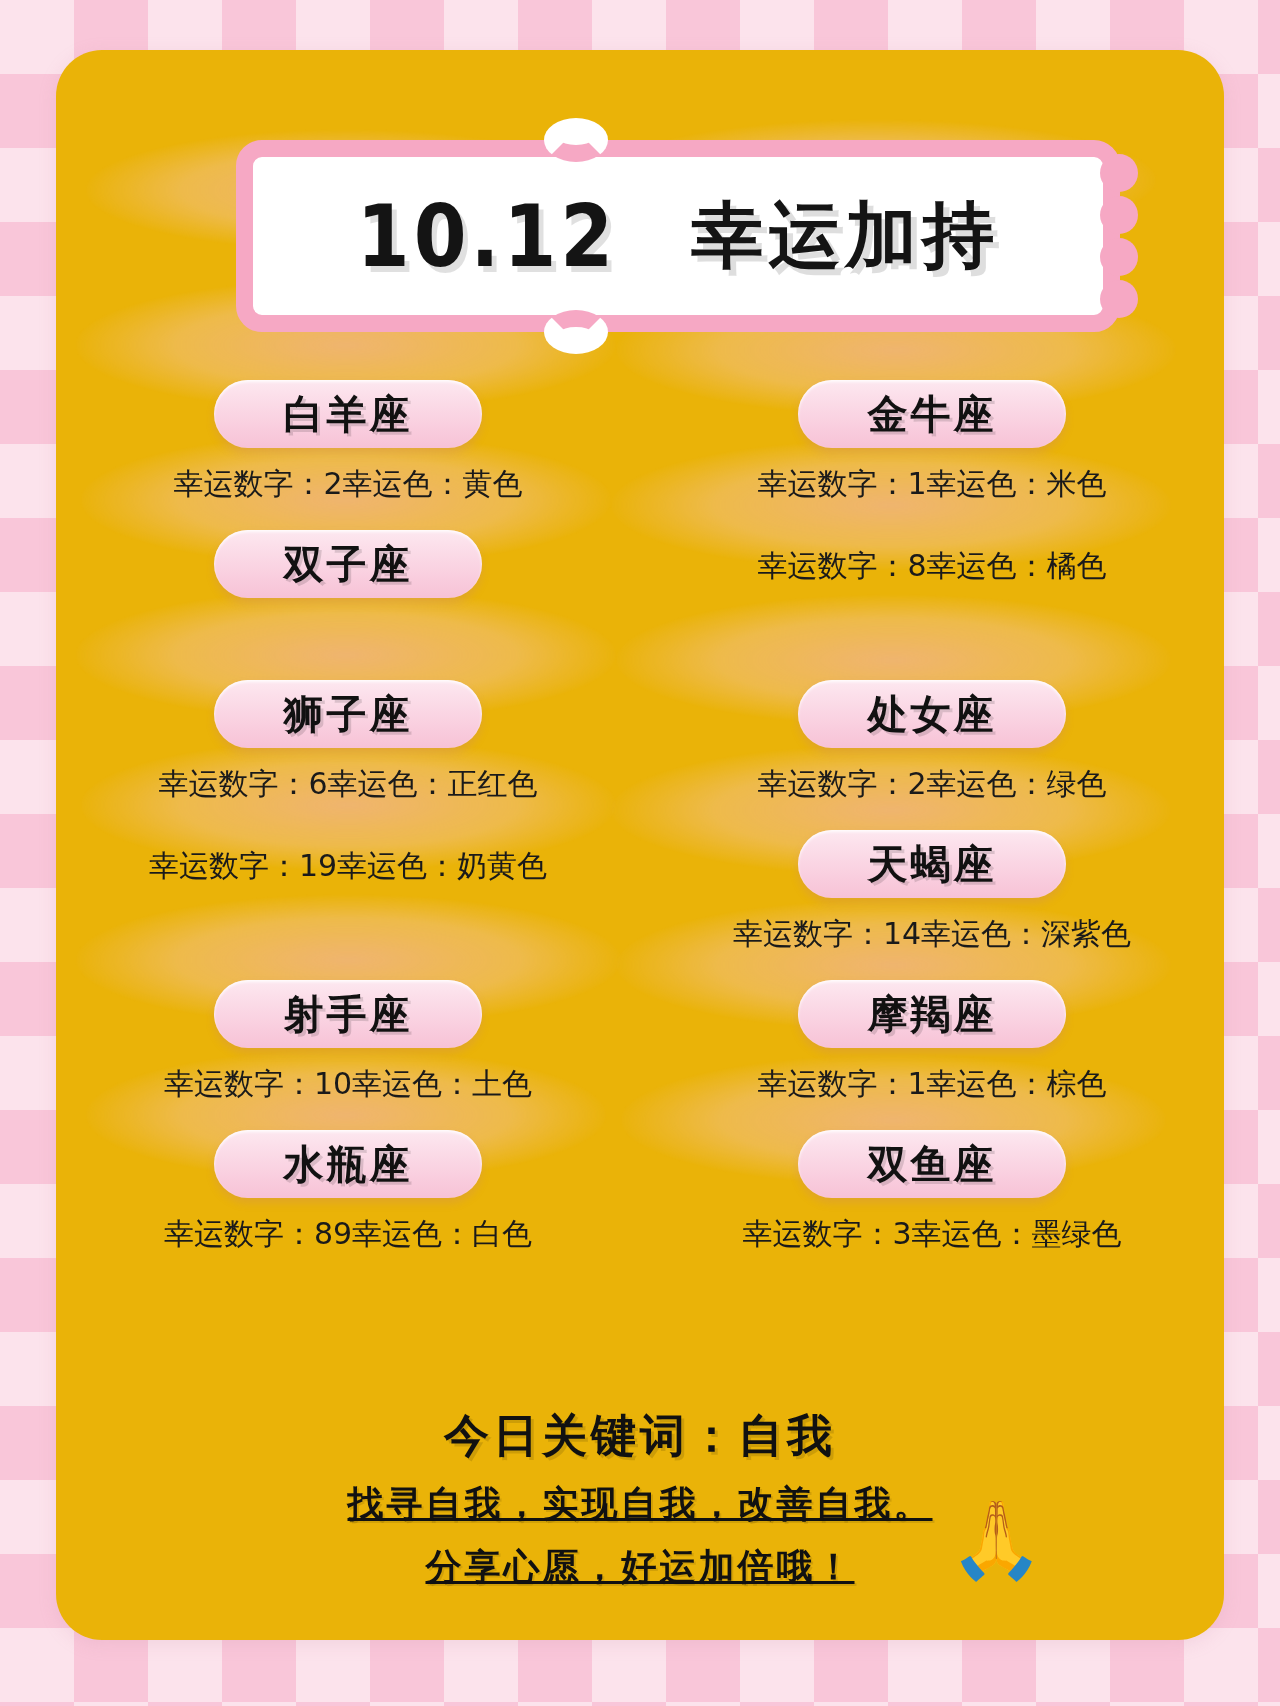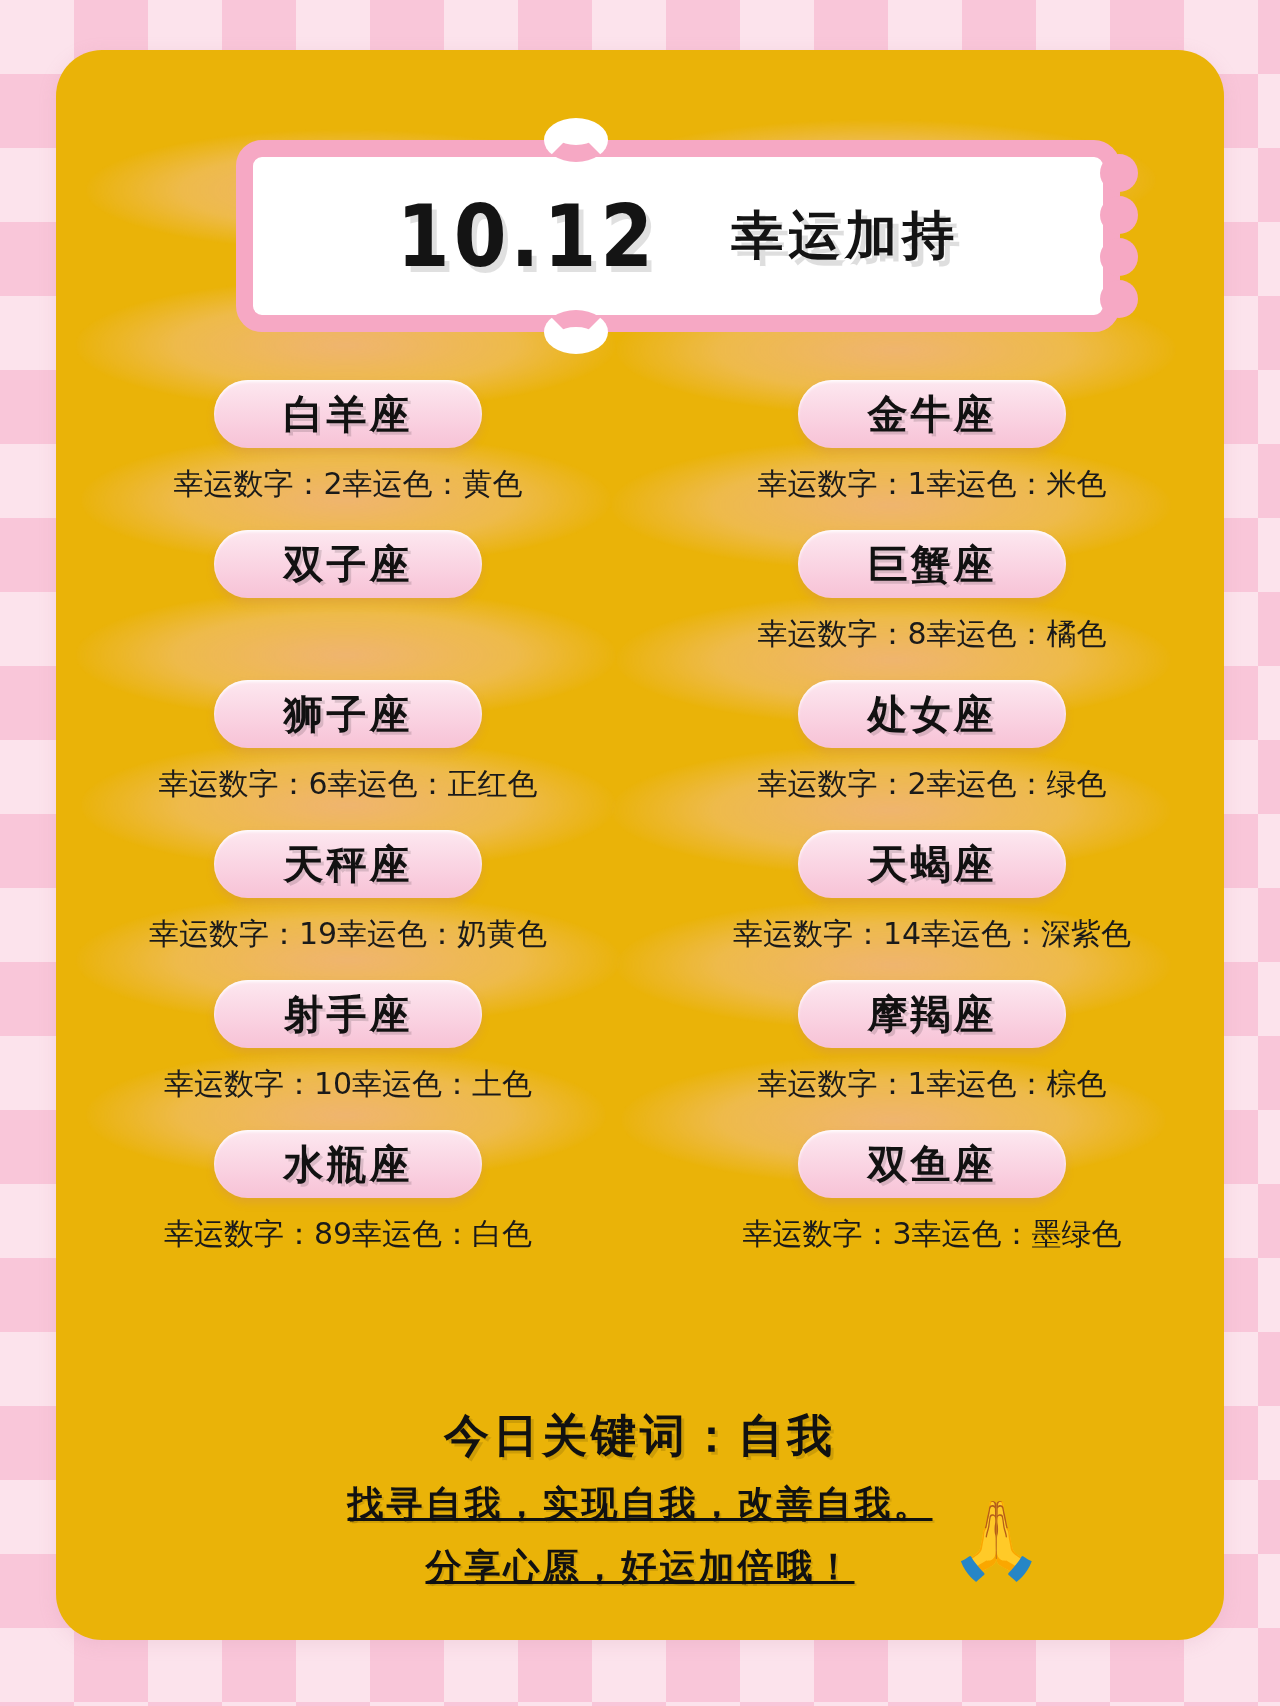--- a/index.html
+++ b/index.html
@@ -105,21 +105,21 @@
     font-weight: 700;
     font-size: 76px;
     letter-spacing: 4px;
     color: #141414;
     text-shadow: 5px 5px 0 rgba(0,0,0,0.12);
     transform: scaleY(1.12);
   }
   .header-title {
     font-family: "DejaVu Sans", sans-serif;
     font-weight: 700;
-    font-size: 52px;
+    font-size: 72px;
     letter-spacing: 5px;
     color: #141414;
     text-shadow: 6px 6px 0 rgba(0,0,0,0.13);
   }
 
   
   .grid {
     position: absolute;
     left: 0;
     top: 330px;
@@ -259,23 +259,20 @@
         <div class="pill">
             <span>狮子座</span>
           </div>
         <div class="meta">
           <div><span>幸运数字：</span><span>6</span></div>
           <div><span>幸运色：</span><span>正红色</span></div>
         </div>
       </div>
 
       <div class="sign">
-        <div class="pill">
-            <span>天秤座</span>
-          </div>
         <div class="meta">
           <div><span>幸运数字：</span><span>19</span></div>
           <div><span>幸运色：</span><span>奶黄色</span></div>
         </div>
       </div>
 
       <div class="sign">
         <div class="pill">
             <span>射手座</span>
           </div>
@@ -303,23 +300,20 @@
         <div class="pill">
             <span>金牛座</span>
           </div>
         <div class="meta">
           <div><span>幸运数字：</span><span>1</span></div>
           <div><span>幸运色：</span><span>米色</span></div>
         </div>
       </div>
 
       <div class="sign">
-        <div class="pill">
-            <span>巨蟹座</span>
-          </div>
         <div class="meta">
           <div><span>幸运数字：</span><span>8</span></div>
           <div><span>幸运色：</span><span>橘色</span></div>
         </div>
       </div>
 
       <div class="sign">
         <div class="pill">
             <span>处女座</span>
           </div>

